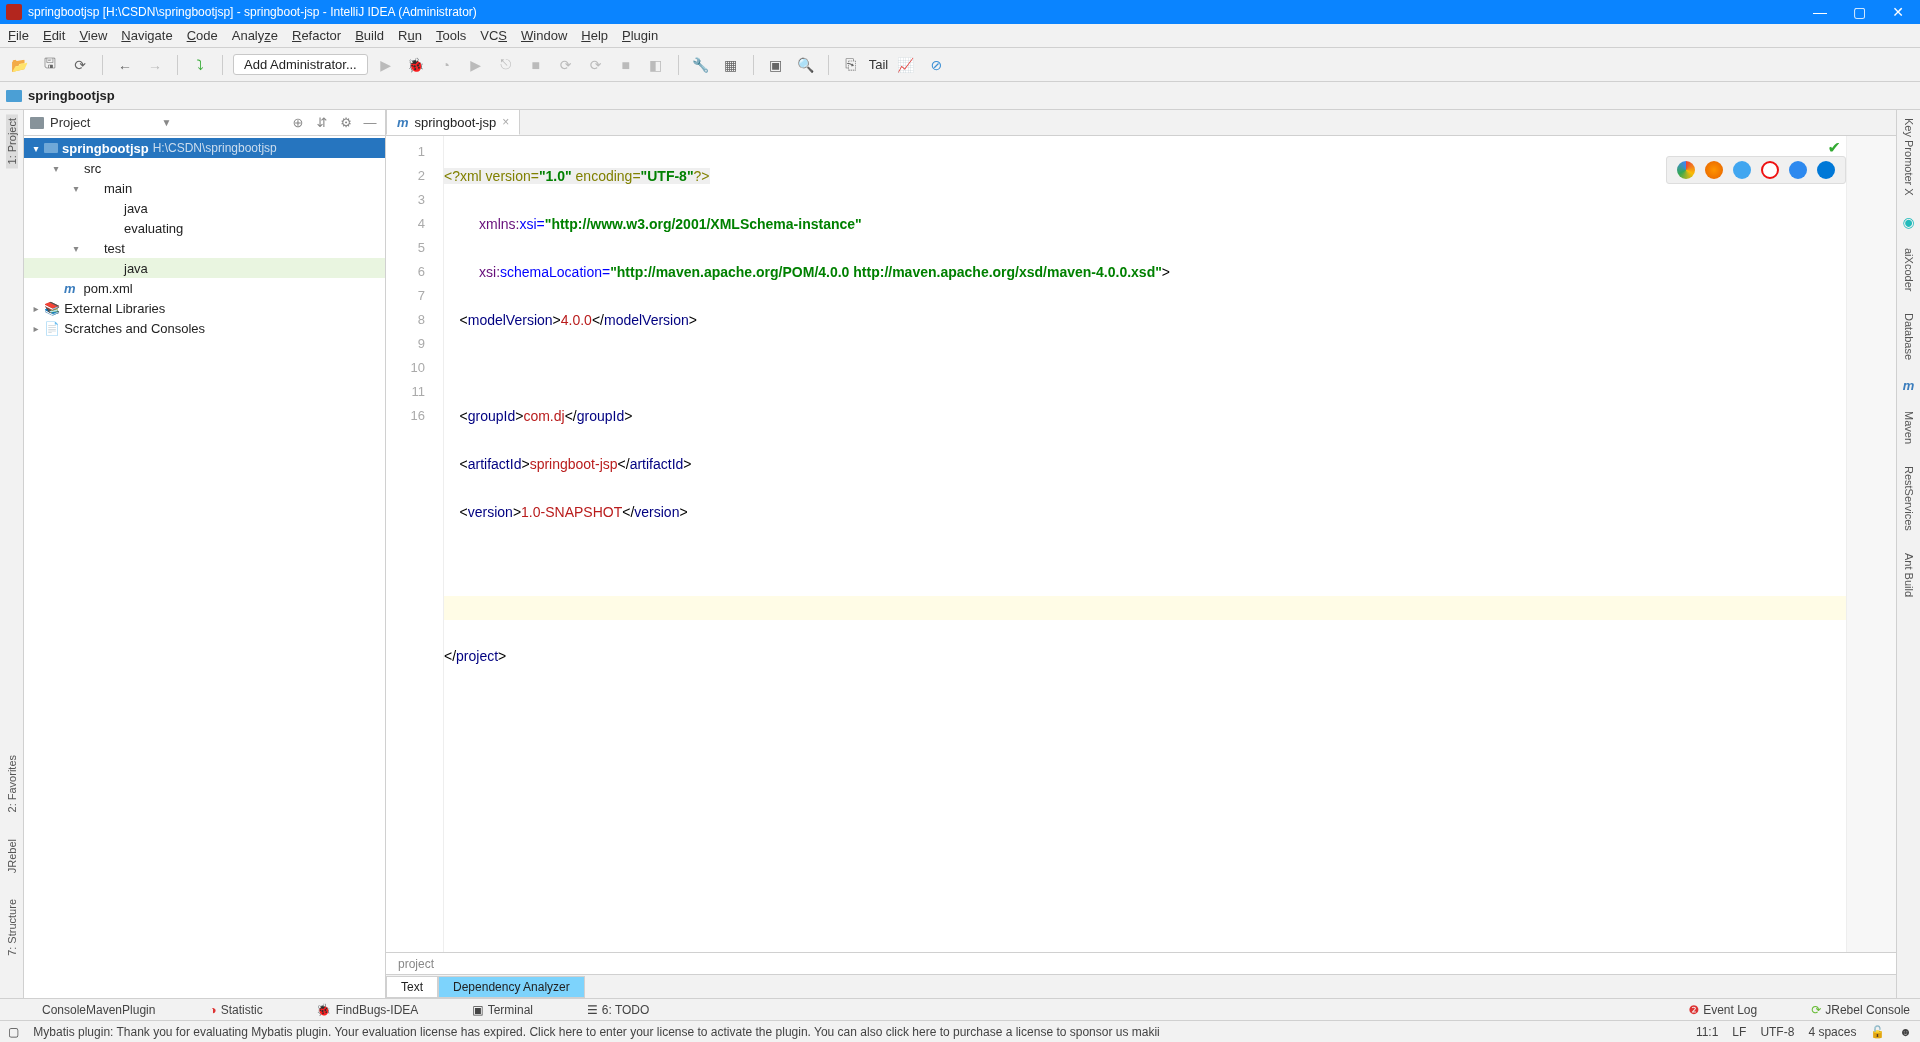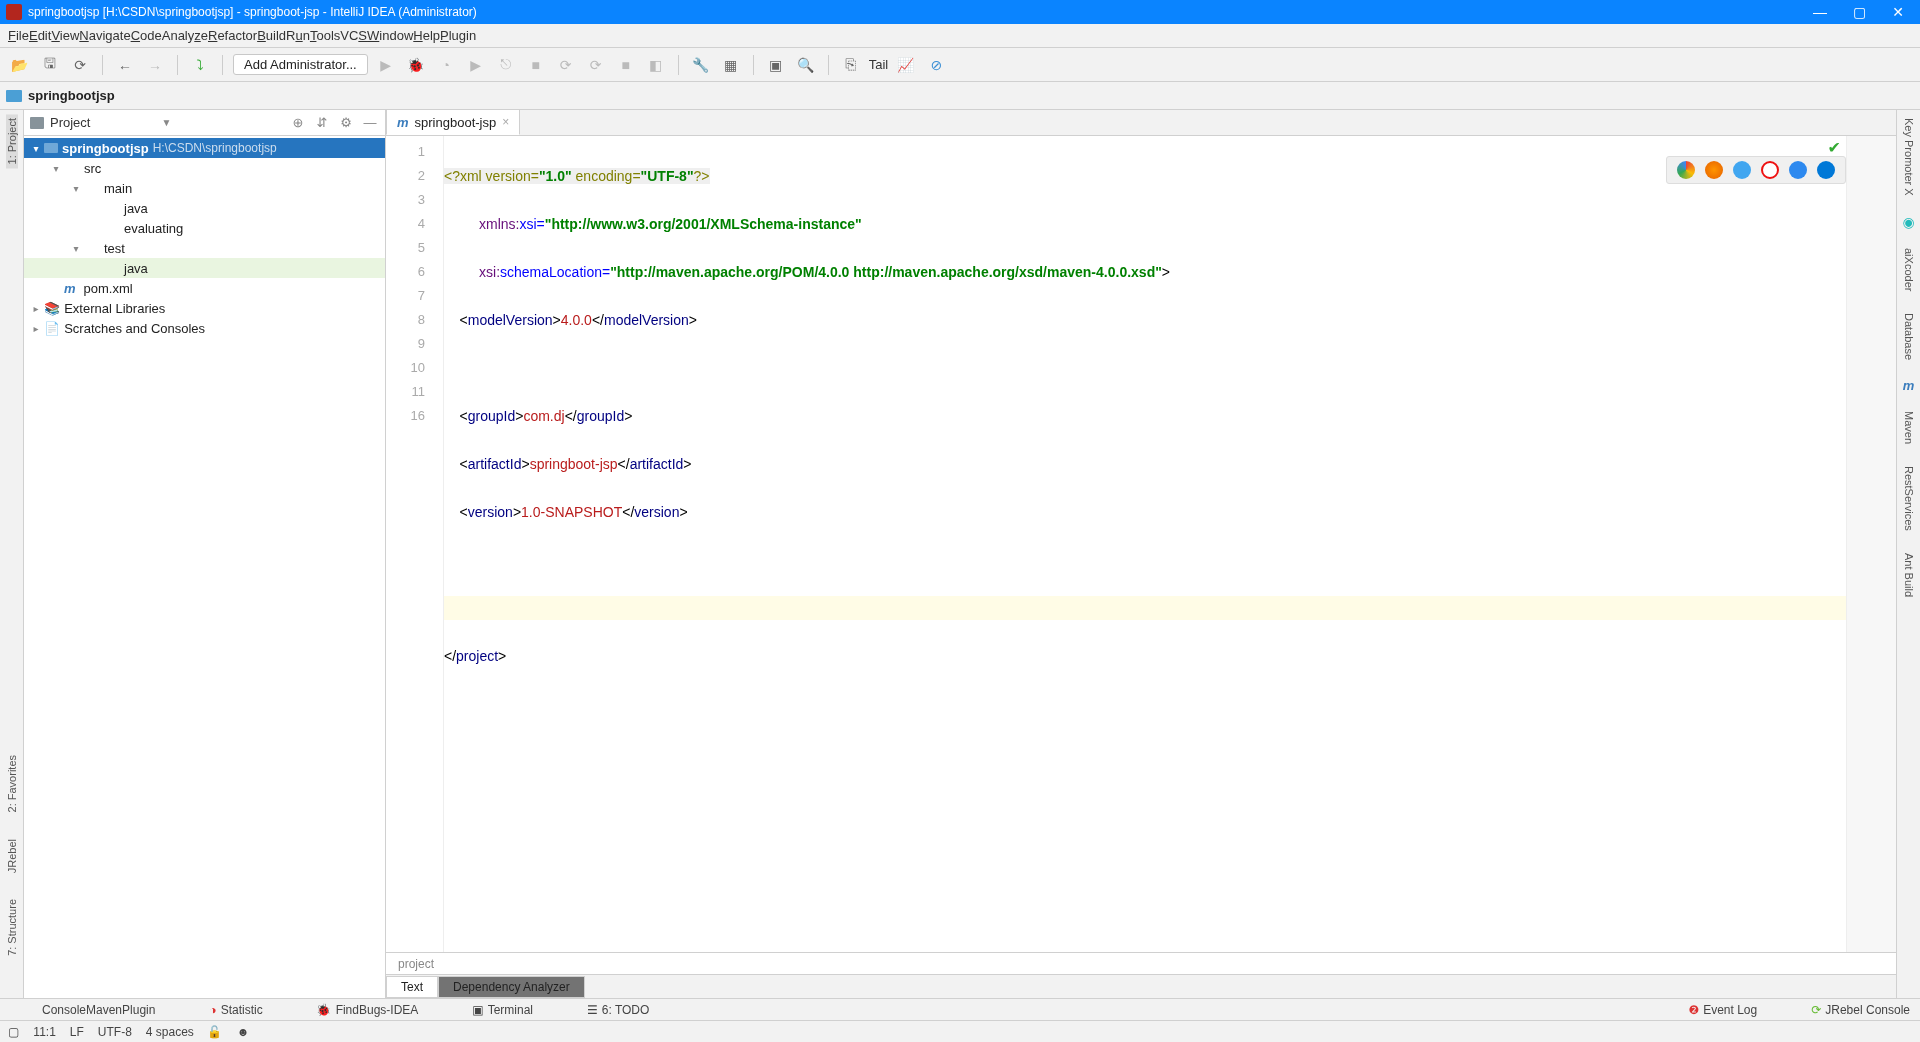--- a/index.html
+++ b/index.html
@@ -4,21 +4,21 @@
 <style>
 * { margin: 0; padding: 0; box-sizing: border-box; font-family: "Segoe UI", Arial, sans-serif; }
 body { width: 1920px; height: 1042px; background: #f2f2f2; overflow: hidden; font-size: 13px; color: #222; }
 
 .titlebar { height: 24px; background: #0a84ff; color: #fff; display: flex; align-items: center; padding: 0 6px; font-size: 12px; }
 .titlebar .title { flex: 1; display: flex; align-items: center; gap: 6px; }
 .titlebar .logo { width: 16px; height: 16px; background: #b3261e; border-radius: 2px; display: inline-block; }
 .titlebar .wcontrols { display: flex; gap: 26px; font-size: 14px; padding-right: 10px; }
 .titlebar .wcontrols span { cursor: default; }
 
-.menubar { height: 24px; background: #f2f2f2; border-bottom: 1px solid #d0d0d0; display: flex; align-items: center; padding: 0 8px; font-size: 13px; }
+.menubar { height: 24px; background: #f2f2f2; border-bottom: 1px solid #d0d0d0; display: flex; align-items: center; padding: 0 8px; gap: 14px; font-size: 13px; }
 .menubar span { color: #333; }
 .menubar .u { text-decoration: underline; text-decoration-color: #333; }
 
 .toolbar { height: 34px; background: #f2f2f2; border-bottom: 1px solid #d0d0d0; display: flex; align-items: center; padding: 0 8px; gap: 6px; }
 .toolbar .sep { width: 1px; height: 20px; background: #ccc; margin: 0 4px; }
 .toolbar .btn { width: 24px; height: 24px; display: flex; align-items: center; justify-content: center; color: #666; font-size: 14px; }
 .toolbar .add-config { border: 1px solid #c8c8c8; border-radius: 3px; padding: 2px 10px; background: #fff; font-size: 13px; }
 .toolbar .dim { color: #bbb; }
 .toolbar .tail { font-size: 13px; color: #333; }
 
@@ -73,21 +73,21 @@
 .attr { color: #0000ff; }
 .str { color: #008000; font-weight: bold; }
 .txt { color: #b91c1c; }
 .ns { color: #660e7a; }
 .punc { color: #000; }
 .pi { color: #808000; background: #efefef; }
 
 .editor-footer { height: 22px; border-top: 1px solid #d0d0d0; display: flex; align-items: center; padding: 0 12px; color: #888; font-size: 12px; }
 .bottom-tabs { height: 24px; border-top: 1px solid #d0d0d0; display: flex; align-items: center; background: #f2f2f2; }
 .btab { padding: 3px 14px; border: 1px solid #d0d0d0; background: #fff; font-size: 12px; }
-.btab.inactive { background: #737373; }
+.btab.inactive { background: #7dd3fc; }
 
 .toolwindows { height: 22px; background: #f2f2f2; border-top: 1px solid #d0d0d0; display: flex; align-items: center; padding: 0 10px; gap: 22px; font-size: 12px; color: #444; }
 .toolwindows .spacer { flex: 1; }
 .toolwindows .item { display: flex; align-items: flex-start; gap: 4px; margin-left: 32px; }
 
 .statusbar { height: 22px; background: #f2f2f2; border-top: 1px solid #d0d0d0; display: flex; align-items: center; padding: 0 8px; font-size: 12px; color: #444; gap: 14px; }
 .statusbar .msg { flex: 1; overflow: hidden; text-overflow: ellipsis; white-space: nowrap; }
 </style>
 </head>
 <body>
@@ -331,19 +331,20 @@
       <span>Event Log</span>
     </span>
   <span class="item">
       <span style="color:#6b3">⟳</span>
       <span>JRebel Console</span>
     </span>
 </div>
 
 <div class="statusbar">
   <span>▢</span>
+  <span class="msg">Mybatis plugin: Thank you for evaluating Mybatis plugin. Your evaluation license has expired. Click here to enter your license to activate the plugin. You can also click here to purchase a license to sponsor us makii</span>
   <span>11:1</span>
   <span>LF</span>
   <span>UTF-8</span>
   <span>4 spaces</span>
   <span>🔓</span>
   <span>☻</span>
 </div>
 
 </body></html>

